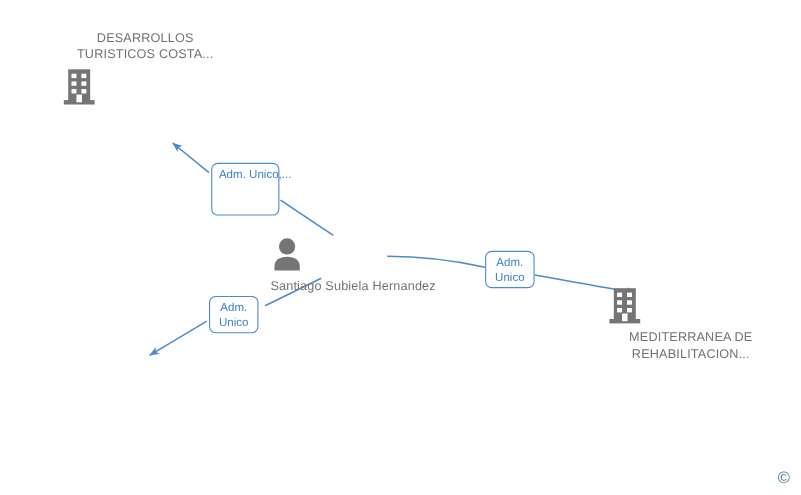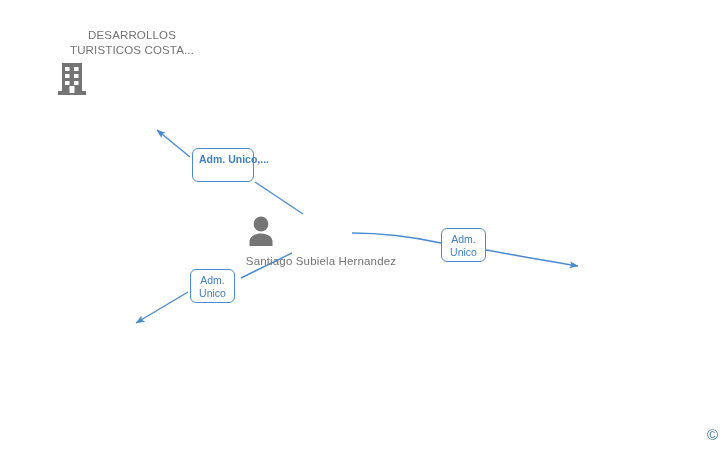--- a/index.html
+++ b/index.html
@@ -142,23 +142,39 @@
   <div class="node label-below" style="left:241px; top:212px;">
     <span class="icon-wrap">
       <svg viewBox="0 0 40 40" width="40" height="40" xmlns="http://www.w3.org/2000/svg">
         <circle cx="20" cy="12" r="7.4" fill="#757575"></circle>
         <path d="M20 21.5c-7 0-11.5 3.6-11.5 8.2V34h23v-4.3c0-4.6-4.5-8.2-11.5-8.2z" fill="#757575"></path>
       </svg>
     </span>
     <div class="node-label">Santiago Subiela Hernandez</div>
   </div>
 
+  <div class="node label-below" style="left:548px; top:258px;">
+    <span class="icon-wrap">
+      <svg viewBox="0 0 40 40" width="40" height="40" xmlns="http://www.w3.org/2000/svg">
+        <rect x="10" y="4" width="20" height="30" fill="#757575"></rect>
+        <rect x="6" y="32" width="28" height="4" fill="#757575"></rect>
+        <rect x="13" y="8" width="4.5" height="4" fill="#ffffff"></rect>
+        <rect x="22" y="8" width="4.5" height="4" fill="#ffffff"></rect>
+        <rect x="13" y="15" width="4.5" height="4" fill="#ffffff"></rect>
+        <rect x="22" y="15" width="4.5" height="4" fill="#ffffff"></rect>
+        <rect x="13" y="22" width="4.5" height="4" fill="#ffffff"></rect>
+        <rect x="22" y="22" width="4.5" height="4" fill="#ffffff"></rect>
+        <rect x="17.5" y="27" width="5" height="7" fill="#ffffff"></rect>
+      </svg>
+    </span>
+    <div class="node-label">MEDITERRANEA DE REHABILITACION...</div>
+  </div>
 
 
-  <div class="edge-label" style="left:192px; top:148px; width:62px; height:34px;font-weight:bold;">Adm. Unico,...</div>
+  <div class="edge-label" style="left:192px; top:148px; width:62px; height:48px;">Adm. Unico,...</div>
 
   <div class="edge-label" style="left:441px; top:228px; width:45px; height:34px; white-space:normal;">Adm. Unico</div>
 
   <div class="edge-label" style="left:190px; top:269px; width:45px; height:34px; white-space:normal;">Adm. Unico</div>
 
   <div id="watermark">
     <span class="copy">©</span>
   </div>
 
 </div>

